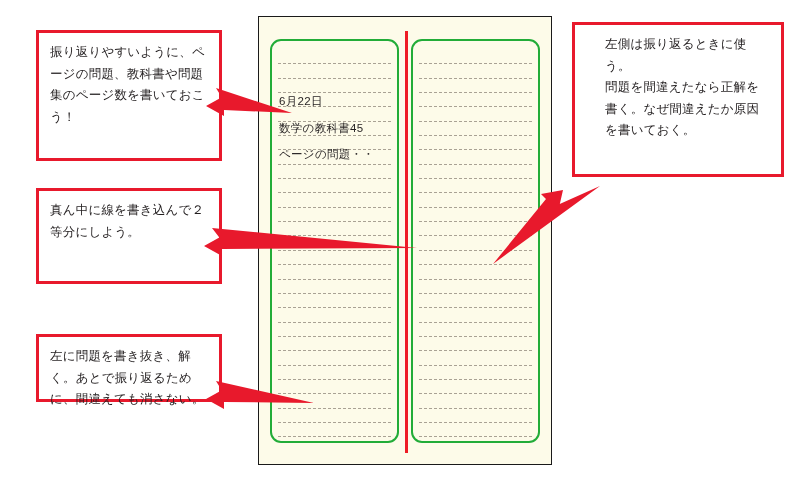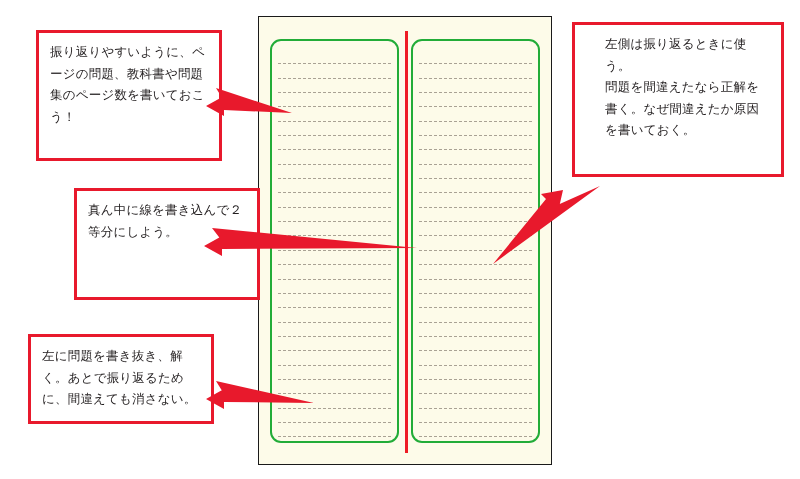--- a/index.html
+++ b/index.html
@@ -27,22 +27,22 @@
     letter-spacing: 0.2px;
     padding: 9px 11px 8px 11px;
     z-index: 30;
   }
   .callout p {
     margin: 0;
     white-space: pre-line;
   }
 
   #callout-1 { left: 36px;  top: 30px;  width: 186px; height: 131px; }
-  #callout-2 { left: 36px;  top: 188px; width: 186px; height: 112px; margin-left: 38px; }
-  #callout-3 { left: 28px;  top: 334px; width: 186px; height: 90px;  }
+  #callout-2 { left: 36px;  top: 188px; width: 186px; height: 96px; }
+  #callout-3 { left: 36px;  top: 334px; width: 186px; height: 68px;  }
   #callout-4 { left: 572px; top: 22px;  width: 212px; height: 155px; padding-left: 30px; }
 
   
   #notebook-page {
     position: absolute;
     left: 258px;
     top: 16px;
     width: 294px;
     height: 449px;
     box-sizing: border-box;
@@ -191,20 +191,23 @@
         <div class="rule-line"></div>
         <div class="rule-line"></div>
         <div class="rule-line"></div>
         <div class="rule-line"></div>
         <div class="rule-line"></div>
       </div>
   </div>
 
   <div id="center-line"></div>
 
+  <div id="note-text">6月22日
+数学の教科書45
+ページの問題・・</div>
 </div>
 
 <svg class="arrow-layer" viewBox="0 0 800 479">
 
   <polygon fill="#e8192c" points="216,88 292,113 224,110 224,116 206,106 224,96 224,101"></polygon>
 
   <polygon fill="#e8192c" points="212,228 417,248 222,249 222,256 204,246 222,236 222,241"></polygon>
 
   <polygon fill="#e8192c" points="216,381 314,403 224,402 224,409 206,399 224,389 224,394"></polygon>
 

